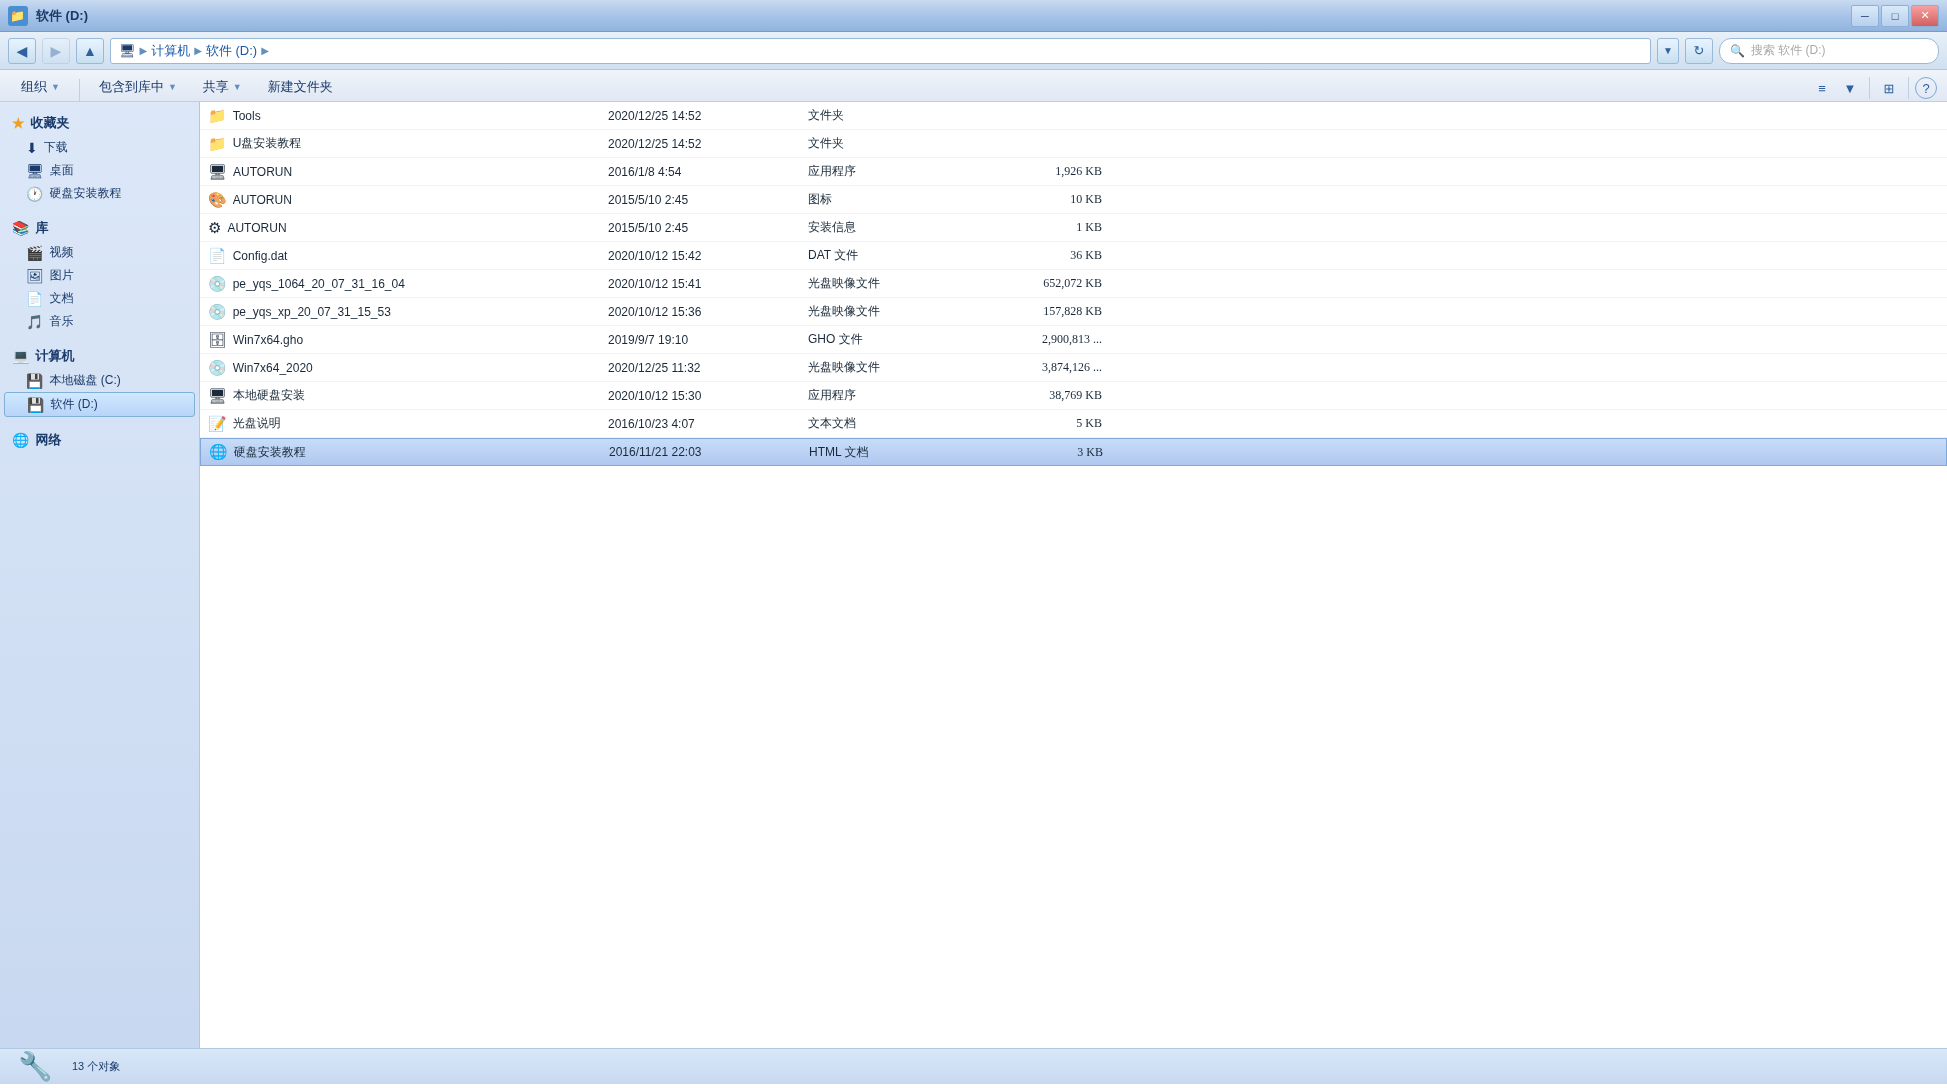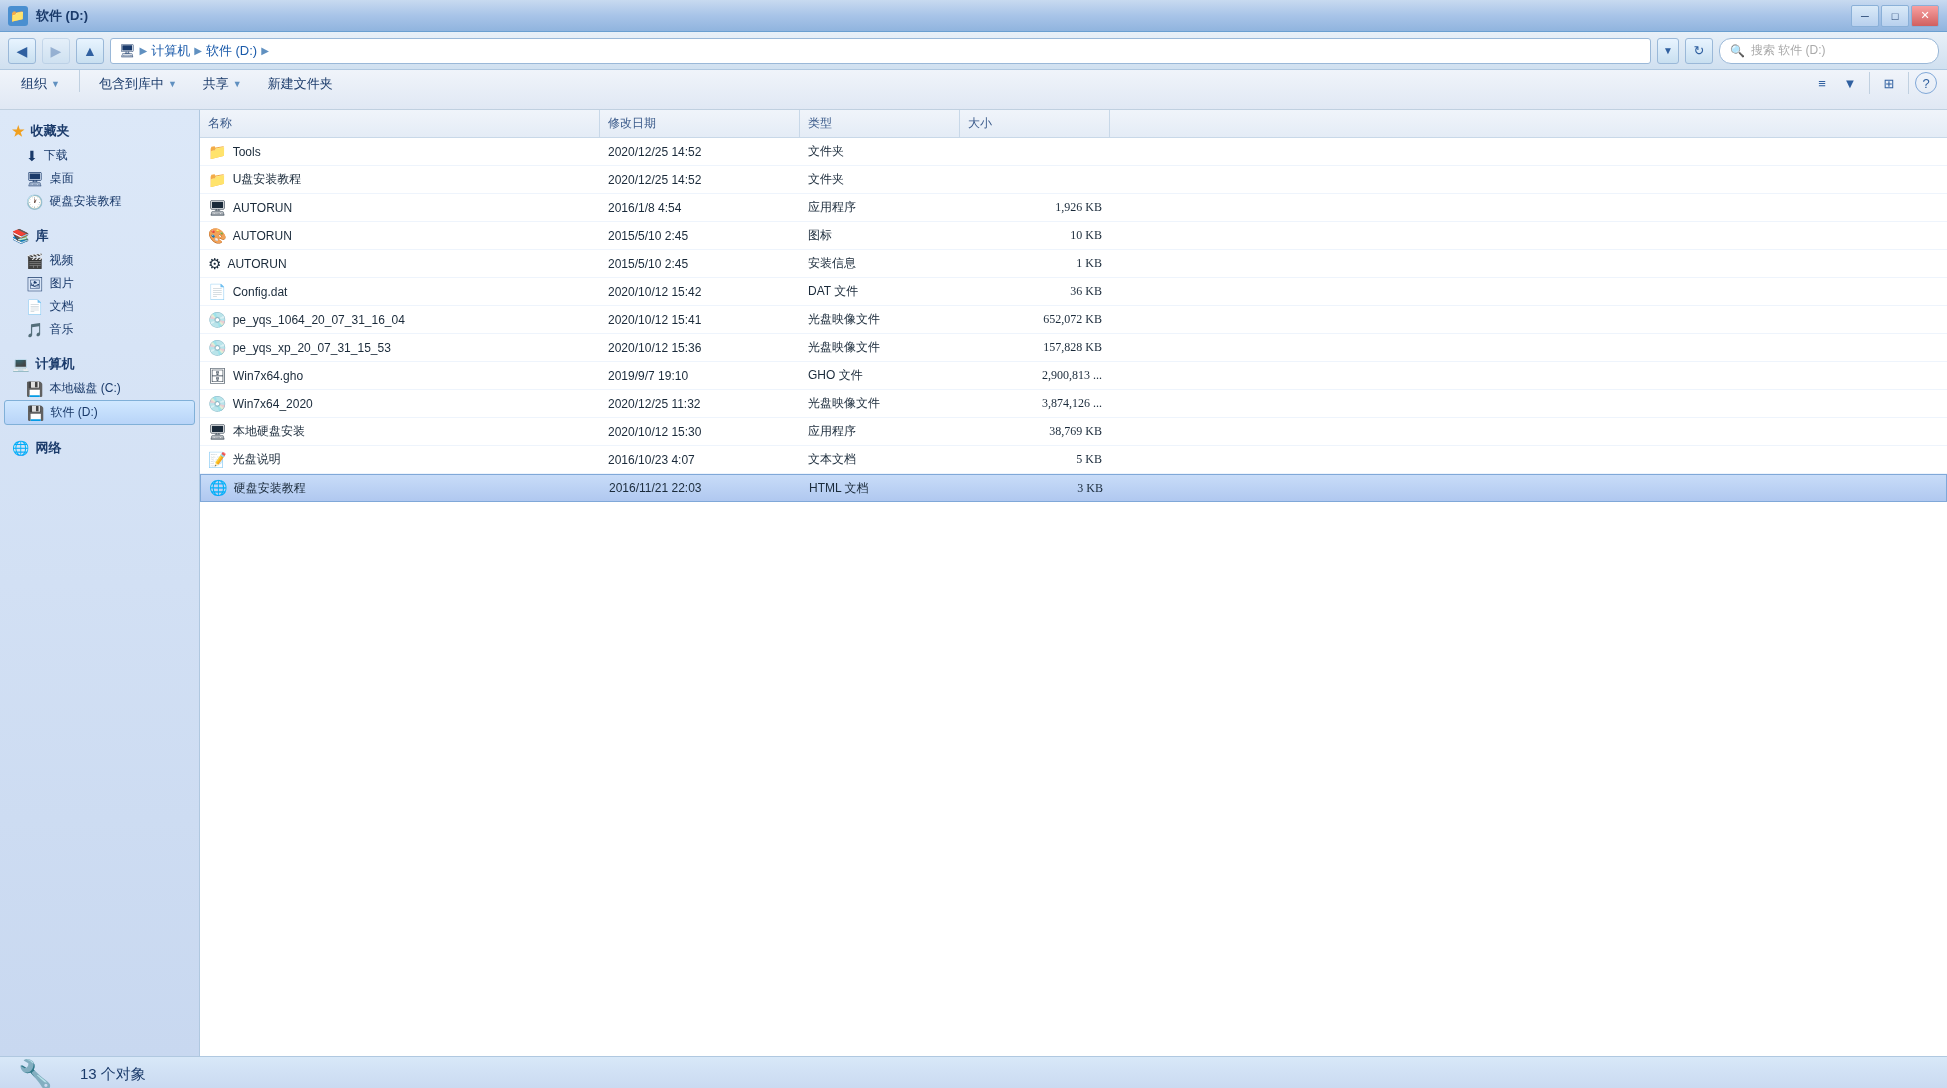--- a/index.html
+++ b/index.html
@@ -126,23 +126,23 @@
       align-items: center;
       padding: 0 10px;
       gap: 6px;
       color: #999;
       font-size: 12px;
     }
 
     
     .toolbar {
       background: linear-gradient(to bottom, #f0f4fa 0%, #e0e8f4 100%);
-      height: 40px;
-      display: flex;
-      align-items: flex-start;
+      height: 32px;
+      display: flex;
+      align-items: flex-end;
       padding: 0 10px;
       gap: 4px;
       border-bottom: 1px solid #c0d0e0;
     }
     .toolbar-btn {
       height: 28px;
       padding: 0 10px;
       background: transparent;
       border: 1px solid transparent;
       border-radius: 3px;
@@ -290,23 +290,22 @@
       display: flex;
       align-items: center;
       padding: 0 16px;
       gap: 16px;
     }
     .status-app-icon {
       width: 40px; height: 32px;
       display: flex; align-items: center; justify-content: center;
     }
     .status-text {
-      font-size: 15px;
-      color: #1a3a6a;
-      margin-left: 8px;
+      font-size: 11px;
+      color: #1a3a6a;
     }
 
     
     ::-webkit-scrollbar { width: 8px; height: 8px; }
     ::-webkit-scrollbar-track { background: #e8f0f8; }
     ::-webkit-scrollbar-thumb { background: #a0b8d0; border-radius: 4px; }
   </style>
 </head>
 <body>
 
@@ -434,26 +433,20 @@
       <div class="sidebar-section-header">
         <span class="folder-icon">🌐</span>
         <span>网络</span>
       </div>
     </div>
 
   </div>
 
   <div class="filelist">
 
-    <div class="filelist-header">
-      <div class="col-header col-name">名称</div>
-      <div class="col-header col-date">修改日期</div>
-      <div class="col-header col-type">类型</div>
-      <div class="col-header col-size">大小</div>
-    </div>
 
     <div id="file-rows-container">
         <div class="file-row">
       <div class="file-cell name">
         <span class="file-icon">📁</span>
         <span>Tools</span>
       </div>
       <div class="file-cell date">2020/12/25 14:52</div>
       <div class="file-cell type">文件夹</div>
       <div class="file-cell size"></div>

